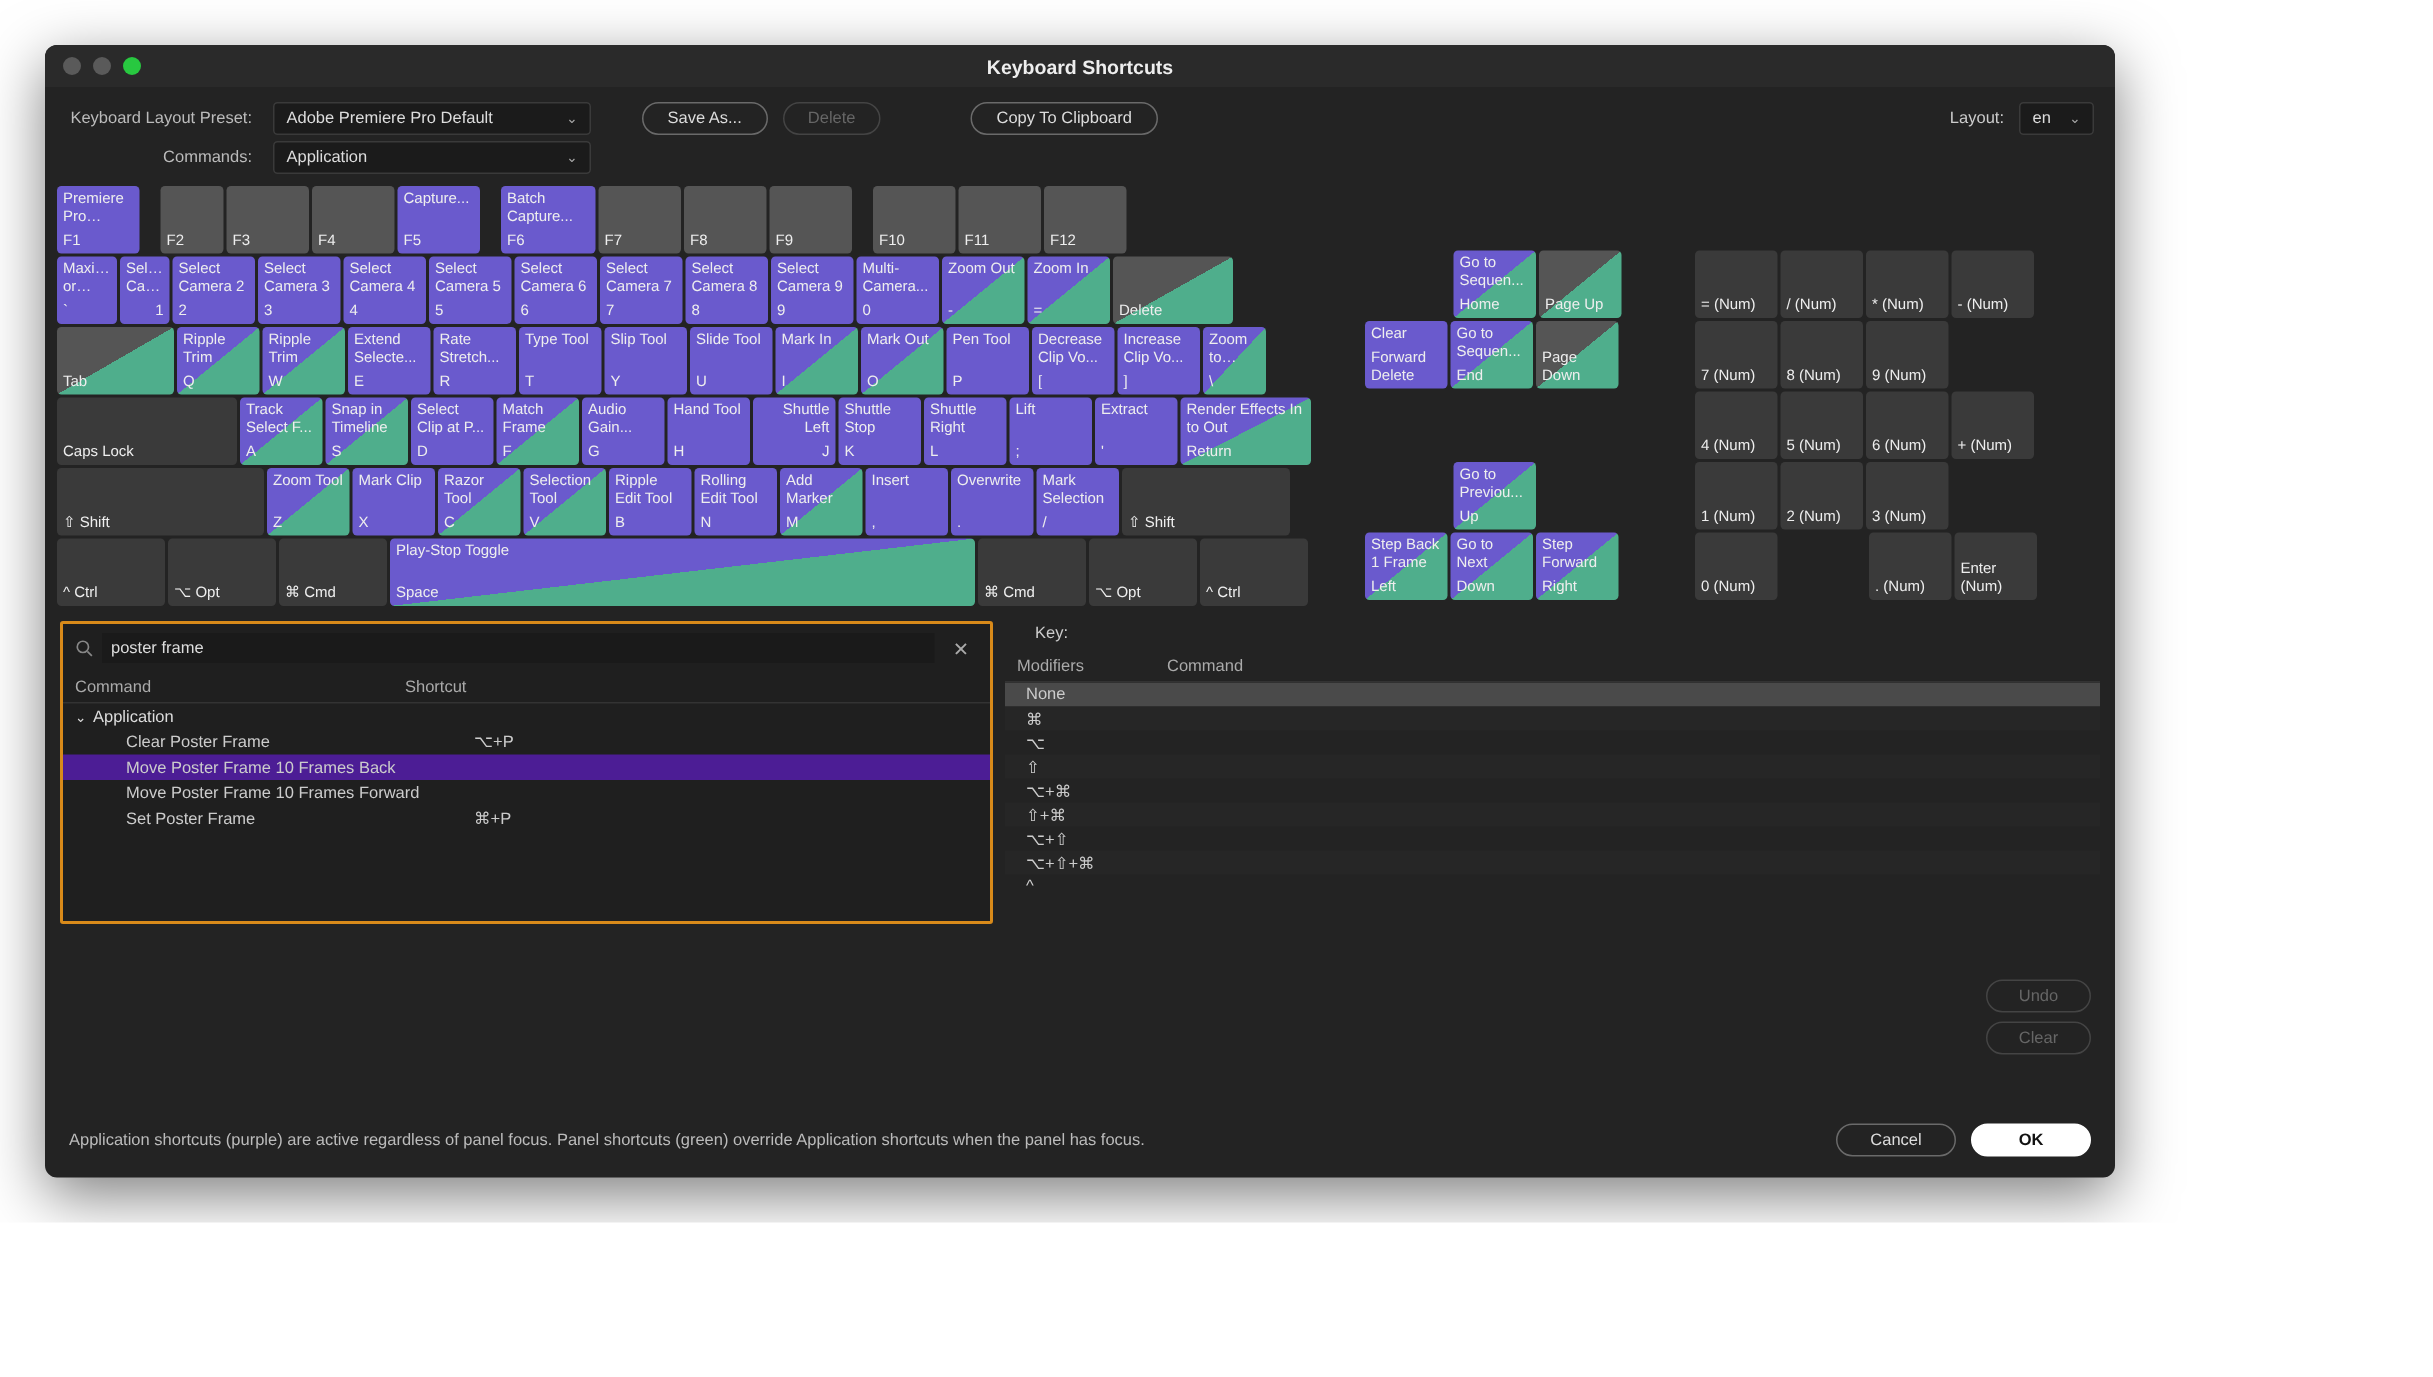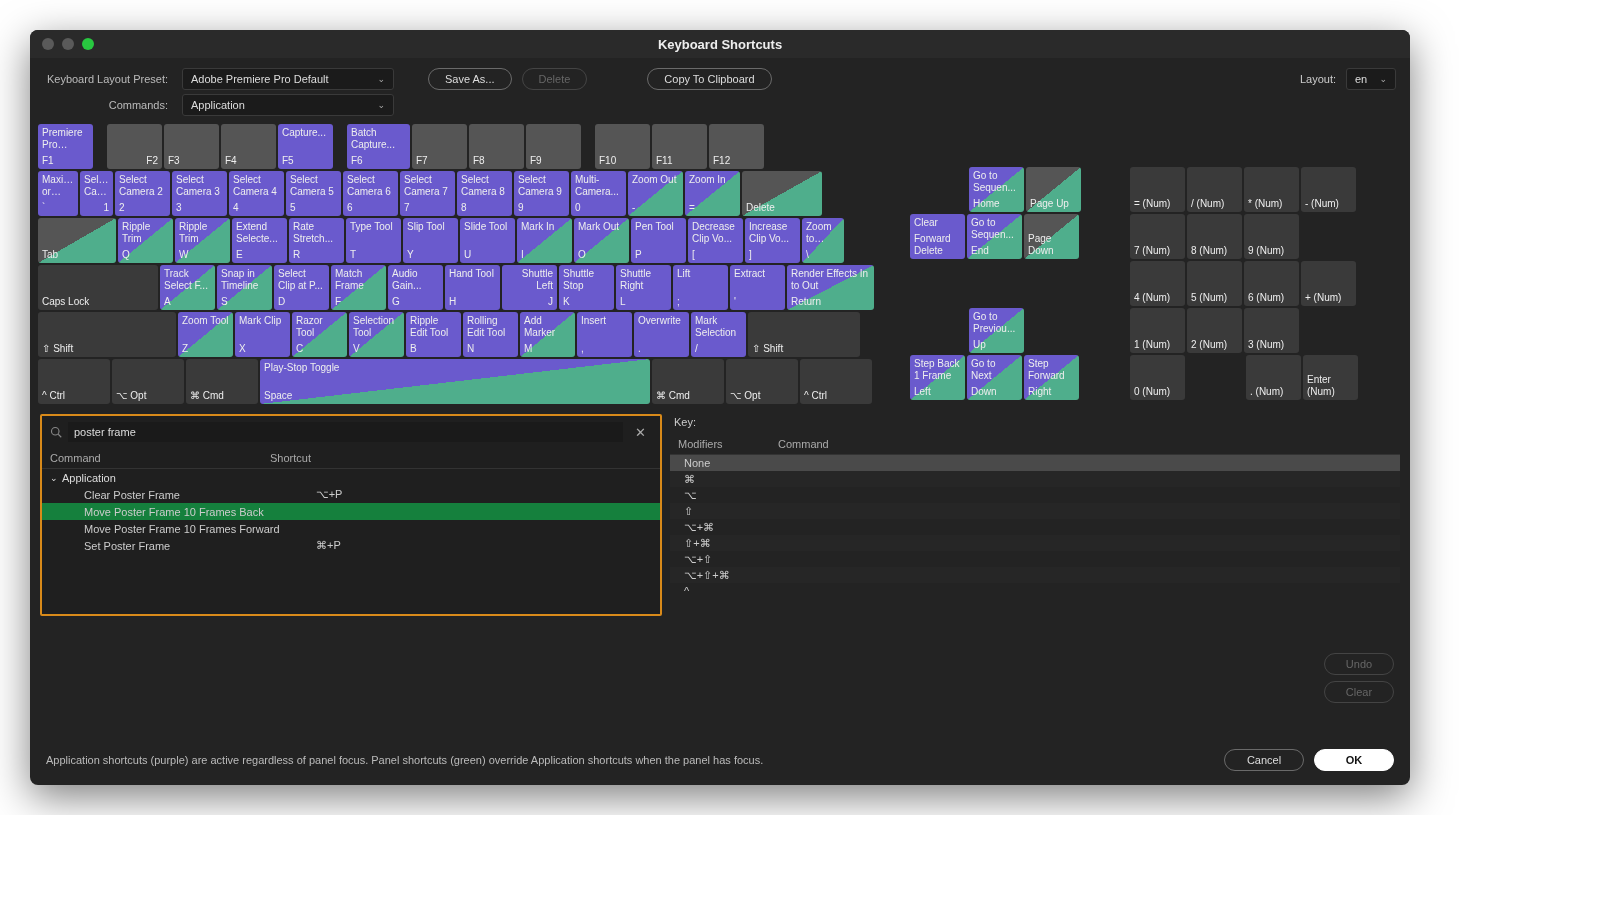--- a/index.html
+++ b/index.html
@@ -41,26 +41,26 @@
 .search { display: flex; align-items: center; padding: 6px 8px; gap: 6px; }
 .sicon { width: 12px; height: 12px; }
 .sinput { flex: 1; background: #1a1a1a; border: none; color: #ddd; font-size: 11px; height: 20px; padding: 0 6px; }
 .sclear { color: #aaa; cursor: pointer; font-size: 13px; padding: 0 6px; }
 .colhdr { display: flex; padding: 4px 8px; color: #aaa; font-size: 11px; border-bottom: 1px solid #333; }
 .colhdr .c1 { width: 220px; } .colhdr .c2 { flex: 1; }
 .tree { flex: 1; overflow: auto; font-size: 11px; }
 .trow { display: flex; align-items: center; height: 17px; padding-left: 8px; }
 .trow.group { color: #ddd; }
 .trow.item { padding-left: 42px; }
-.trow.sel { background: #15803d; justify-content: center; }
+.trow.sel { background: #4c1d95; justify-content: center; }
 .trow .t1 { width: 232px; } .trow .t2 { flex: 1; }
 .disc { display: inline-block; width: 12px; font-size: 9px; }
 
 .rightpanel { flex: 1; display: flex; flex-direction: column; }
-.keylbl { padding: 2px 4px 6px; color: #ccc; }
+.keylbl { padding: 2px 4px 6px; color: #ccc; margin-left: 16px; }
 .modhdr { display: flex; padding: 4px 8px; color: #aaa; font-size: 11px; border-bottom: 1px solid #333; }
 .modhdr .m1 { width: 100px; } .modhdr .m2 { flex: 1; }
 .modlist { flex: 1; overflow: auto; }
 .mrow { display: flex; height: 16px; align-items: center; padding: 0 14px; font-size: 11px; }
 .mrow.sel { background: #4a4a4a; }
 .mrow:nth-child(even):not(.sel) { background: #262626; }
 .sidebtns { position: absolute; right: 16px; bottom: 82px; display: flex; flex-direction: column; gap: 6px; }
 
 .footer { position: absolute; left: 0; right: 0; bottom: 0; padding: 10px 16px 14px; display: flex; align-items: center; gap: 10px; }
 .footer .hint { color: #bbb; font-size: 11px; }
@@ -107,21 +107,21 @@
   </div>
 
   <div class="kbwrap">
     <div class="kb maincol" id="maincol">
         <div class="krow">
           <div class="key purple" style="width: 55px;">
             <div class="cmd">Premiere Pro Help...</div>
             <div class="cap">F1</div>
           </div>
           <div style="width: 10px;"></div>
-          <div class="key blank" style="width: 55px; align-items: flex-end;">
+          <div class="key blank" style="width: 42px;">
             <div class="cmd">&nbsp;</div>
             <div class="cap">F2</div>
           </div>
           <div class="key blank" style="width: 55px;">
             <div class="cmd">&nbsp;</div>
             <div class="cap">F3</div>
           </div>
           <div class="key blank" style="width: 55px;">
             <div class="cmd">&nbsp;</div>
             <div class="cap">F4</div>

